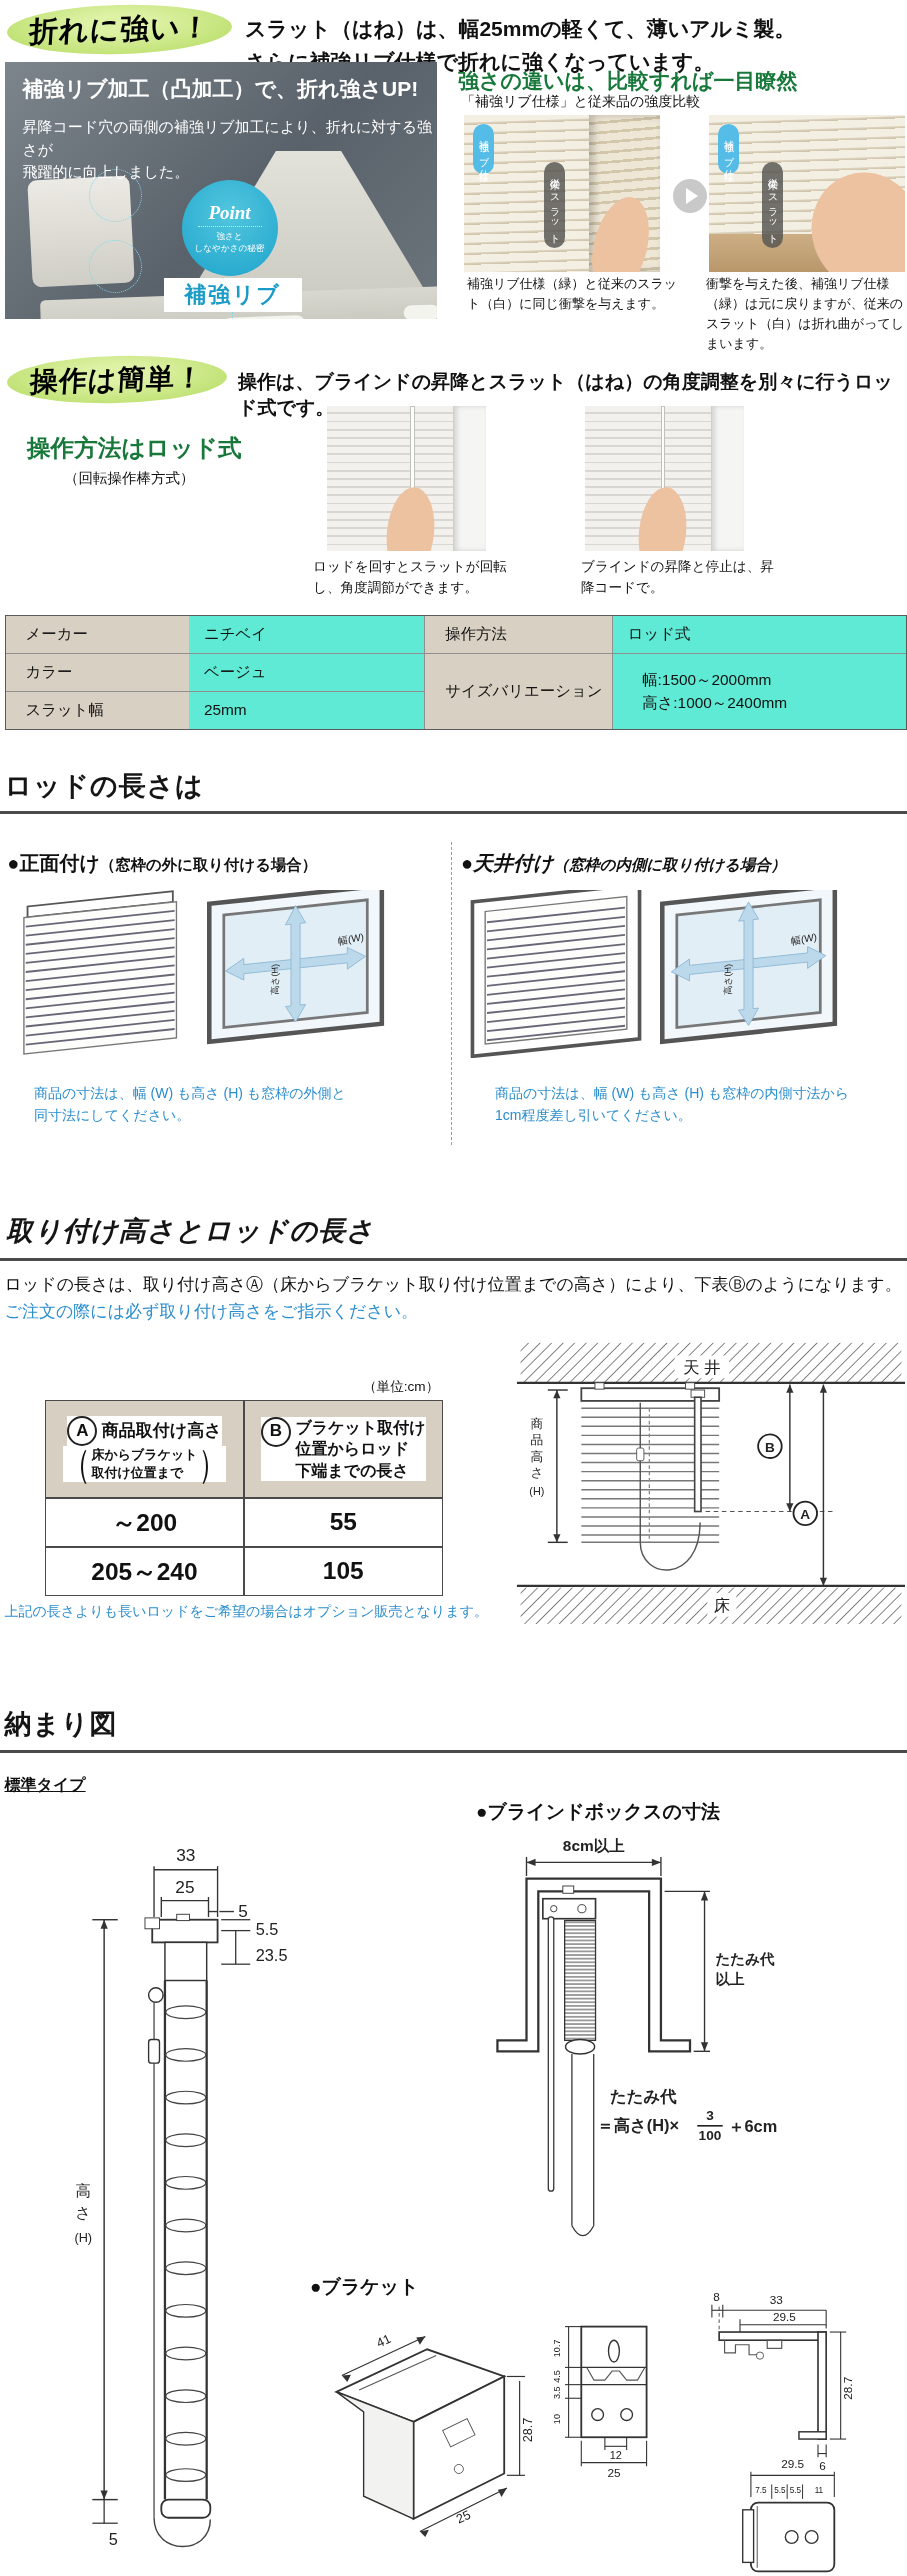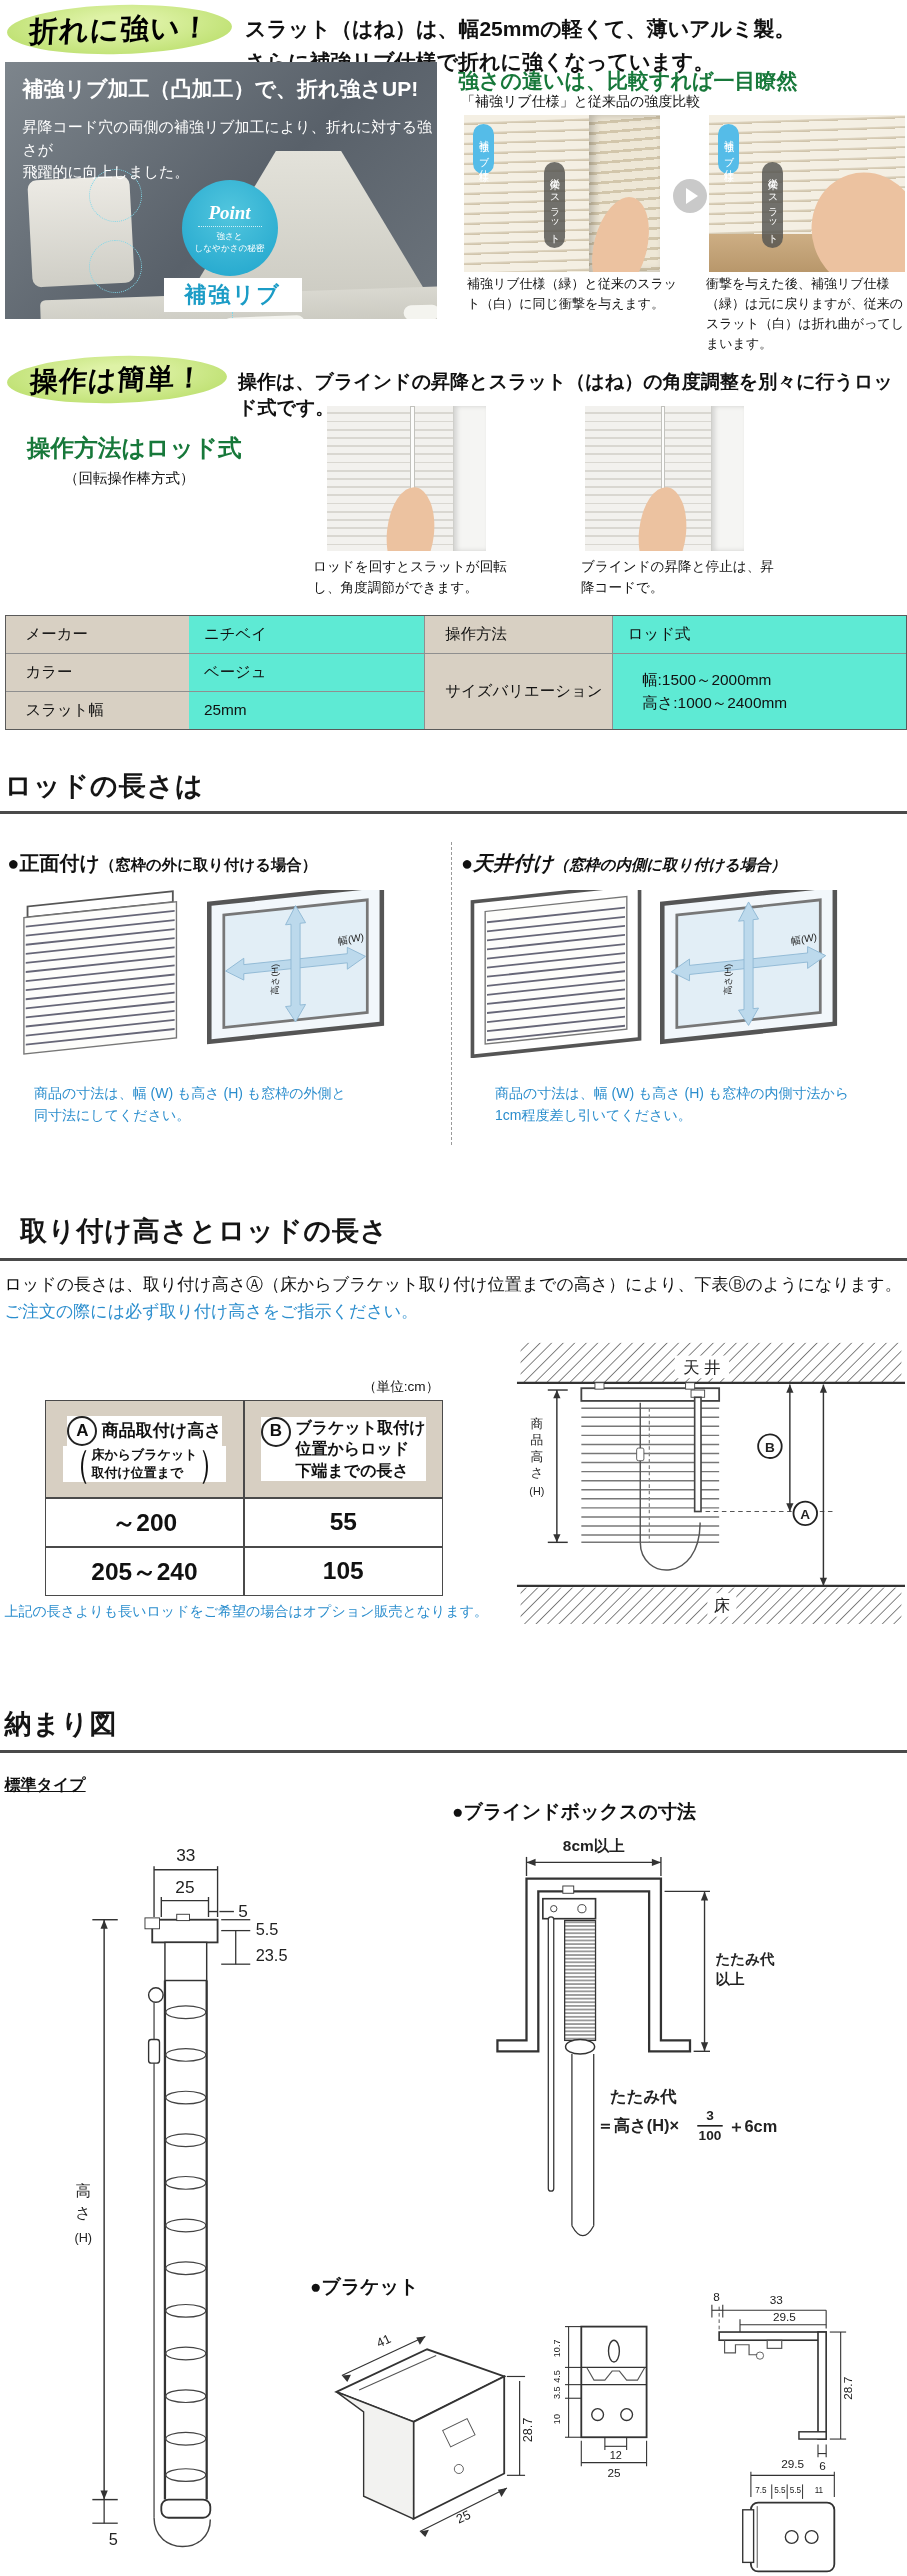--- a/index.html
+++ b/index.html
@@ -253,21 +253,21 @@
 
   <div class="abs bluecap" style="left:34px;top:1082px;width:408px;">
     <div>商品の寸法は、幅 (W) も高さ (H) も窓枠の外側と</div>
     <div>同寸法にしてください。</div>
   </div>
   <div class="abs bluecap" style="left:495px;top:1082px;width:408px;">
     <div>商品の寸法は、幅 (W) も高さ (H) も窓枠の内側寸法から</div>
     <div>1cm程度差し引いてください。</div>
   </div>
 
-  <div class="abs h-main" style="left:20px;top:1213px;">取り付け高さとロッドの長さ</div>
+  <div class="abs h-main" style="left:6px;top:1213px;font-style:italic;">取り付け高さとロッドの長さ</div>
   <div class="abs rule" style="left:0;top:1258px;width:908px;"></div>
   <div class="abs" style="left:4.5px;top:1273px;width:899px;font-size:17px;">ロッドの長さは、取り付け高さⒶ（床からブラケット取り付け位置までの高さ）により、下表Ⓑのようになります。</div>
   <div class="abs blue" style="left:4.5px;top:1300px;width:899px;font-size:17px;">ご注文の際には必ず取り付け高さをご指示ください。</div>
   <div class="abs" style="left:363px;top:1378px;font-size:13.6px;">（単位:cm）</div>
 
   <div class="abs rtable" style="left:45px;top:1400px;">
     <div class="th">
       <div class="thr1">
           <span class="circ">A</span>
           <span>商品取付け高さ</span>
@@ -366,21 +366,21 @@
     <line x1="352" y1="58" x2="352" y2="280" stroke="#333" stroke-width="1.6"></line>
     <path d="M352,58 l-4,9 h8 z" fill="#333"></path>
       <path d="M352,280 l-4,-9 h8 z" fill="#333"></path>
     <circle cx="332" cy="200" r="13" fill="#fff" stroke="#222" stroke-width="2"></circle>
     <text x="332" y="206" font-size="15" font-weight="bold" text-anchor="middle">A</text>
   </svg>
 
   <div class="abs h-main" style="left:4.5px;top:1706px;">納まり図</div>
   <div class="abs rule" style="left:0;top:1750px;width:908px;"></div>
   <div class="abs bold" style="left:4.5px;top:1775px;font-size:16px;text-decoration:underline;">標準タイプ</div>
-  <div class="abs bold" style="left:452px;top:1799px;font-size:19px;">●ブラインドボックスの寸法</div>
+  <div class="abs bold" style="left:476px;top:1799px;font-size:19px;">●ブラインドボックスの寸法</div>
 
   <svg class="abs" style="left:27px;top:1826px;" width="363" height="741" viewBox="0 0 400 816">
     <g stroke="#333" stroke-width="1.5" fill="none">
       <line x1="140" y1="44" x2="140" y2="100"></line>
         <line x1="210" y1="44" x2="210" y2="100"></line>
       <line x1="140" y1="48" x2="210" y2="48"></line>
     </g>
     <text x="175" y="38" font-size="19" text-anchor="middle">33</text>
     <g stroke="#333" stroke-width="1.5" fill="none">
       <line x1="148" y1="78" x2="148" y2="100"></line>

